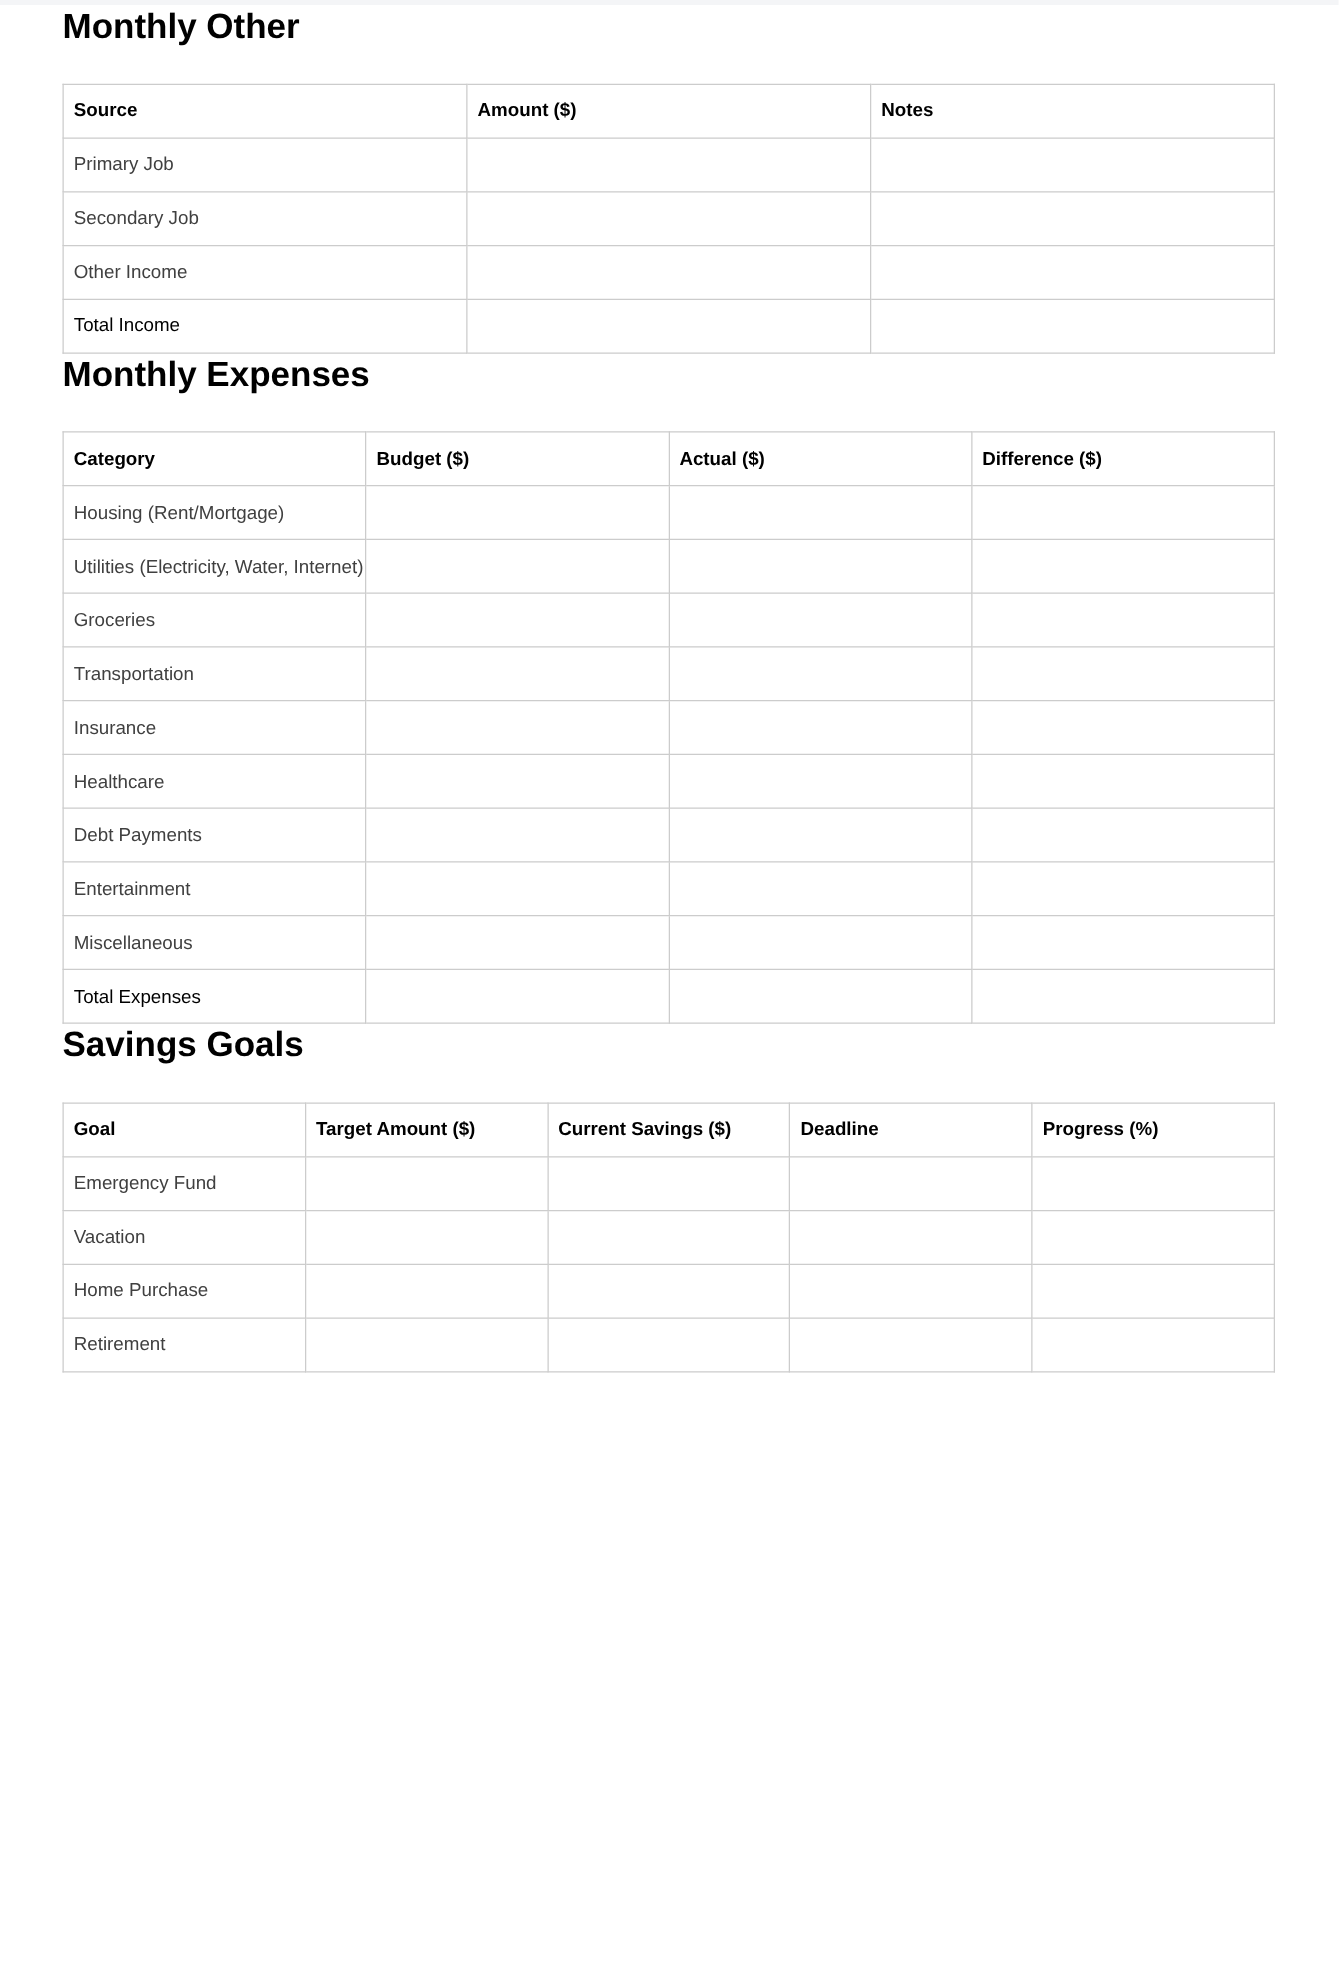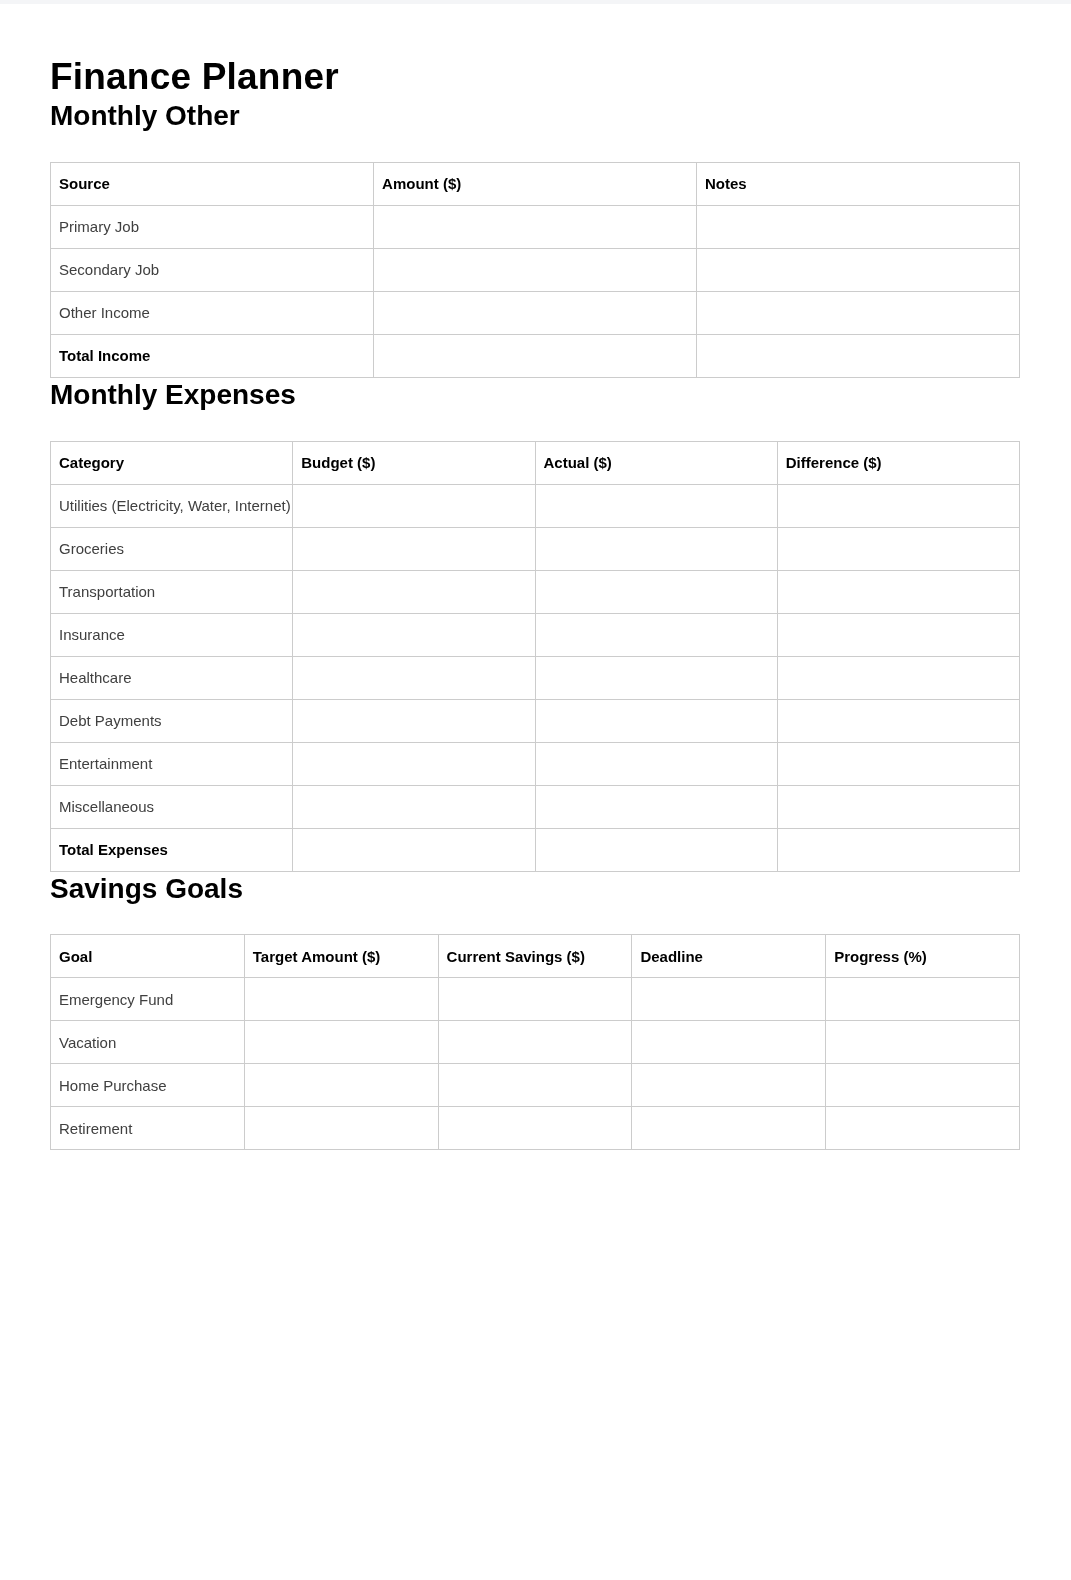--- a/index.html
+++ b/index.html
@@ -59,32 +59,31 @@
     white-space: nowrap;
   }
   .planner-table th {
     font-weight: bold;
     color: #000000;
   }
   .planner-table td.row-label {
     color: #404040;
   }
   .planner-table tr.total-row td.row-label {
-    font-weight: bold;
+    font-weight: normal;
     color: #000000;
   }
 </style>
 </head>
 <body>
 
 <div class="top-edge"></div>
 
 <main class="page">
 
-  <h1 class="doc-title">Finance Planner</h1>
 
   <section>
     <h2 class="section-heading heading-income">Monthly Other</h2>
 
     <table class="planner-table">
       <colgroup>
         <col style="width:33.34%">
           <col style="width:33.33%">
           <col style="width:33.33%">
       </colgroup>
@@ -133,20 +132,26 @@
       <thead>
         <tr>
           <th>Category</th>
           <th>Budget ($)</th>
           <th>Actual ($)</th>
           <th>Difference ($)</th>
         </tr>
       </thead>
       <tbody>
         <tr>
+          <td class="row-label">Housing (Rent/Mortgage)</td>
+          <td></td>
+          <td></td>
+          <td></td>
+        </tr>
+        <tr>
           <td class="row-label">Utilities (Electricity, Water, Internet)</td>
           <td></td>
           <td></td>
           <td></td>
         </tr>
         <tr>
           <td class="row-label">Groceries</td>
           <td></td>
           <td></td>
           <td></td>

